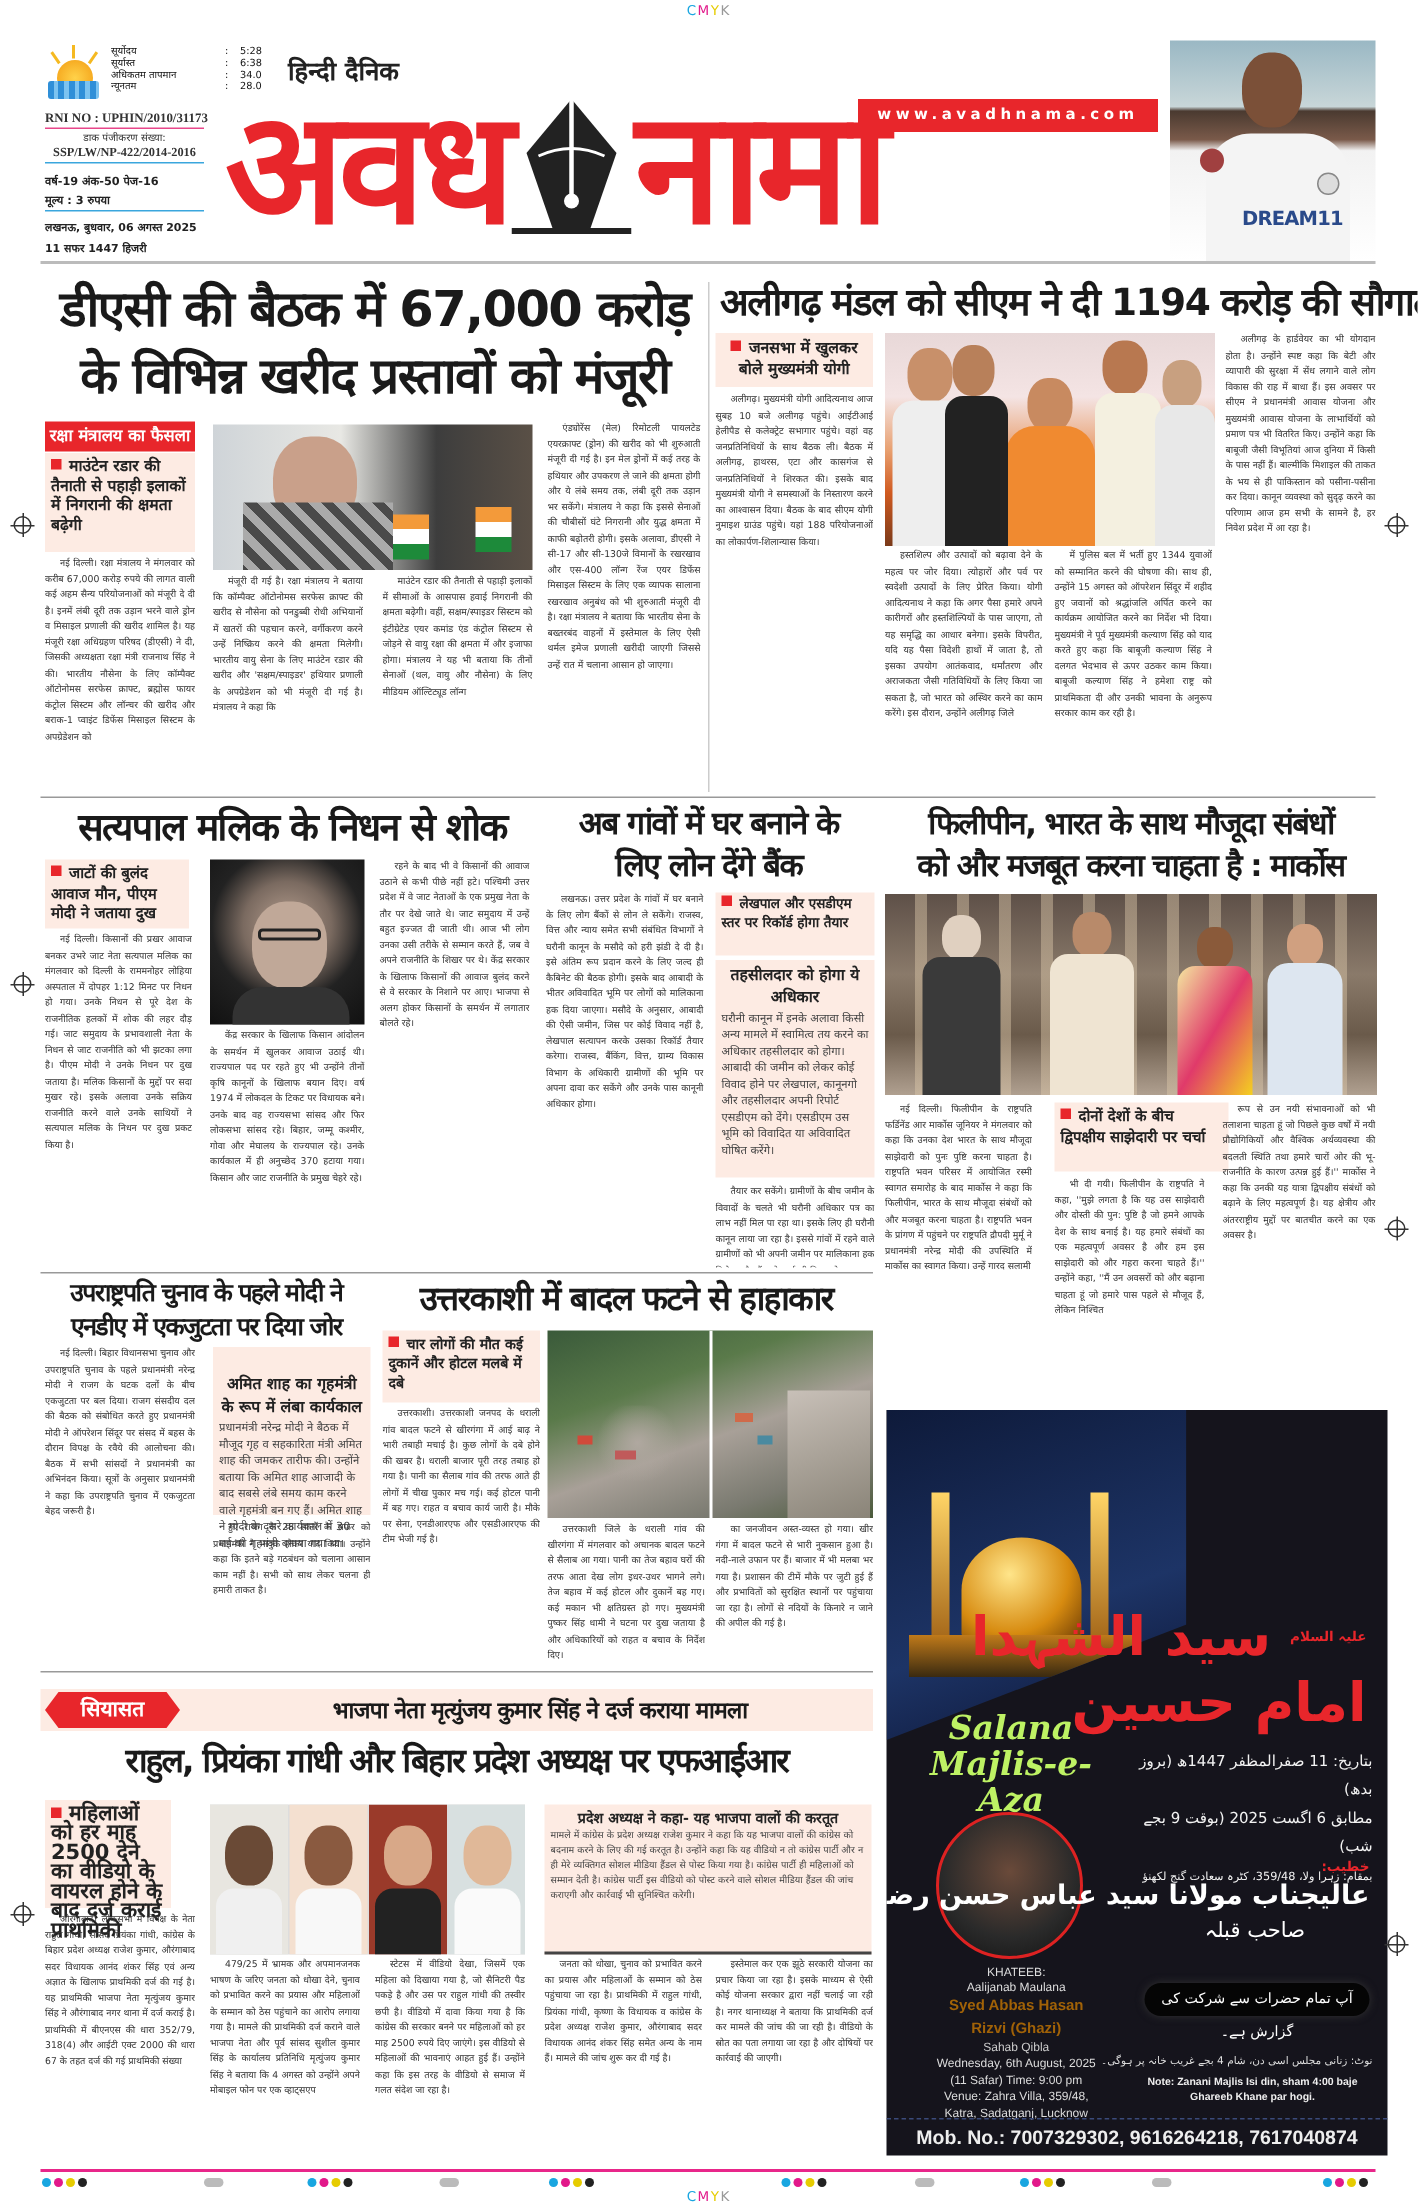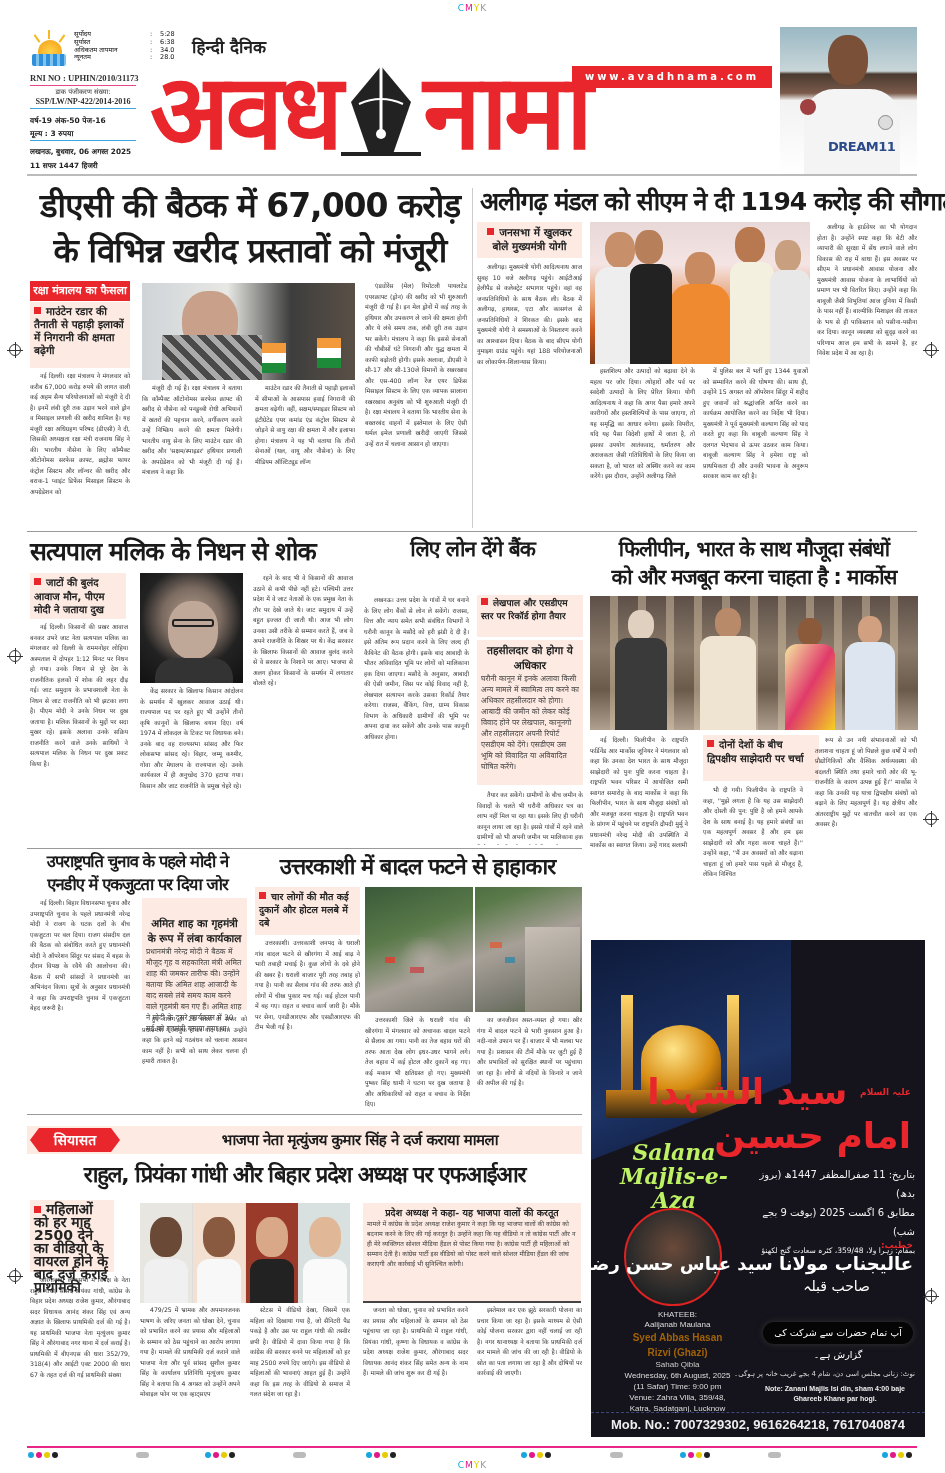--- a/index.html
+++ b/index.html
@@ -201,39 +201,40 @@
 <div class="abs col" style="left:703px;top:366px;width:105px;height:161px">
     <p>में पुलिस बल में भर्ती हुए 1344 युवाओं को सम्मानित करने की घोषणा की। साथ ही, उन्होंने 15 अगस्त को ऑपरेशन सिंदूर में शहीद हुए जवानों को श्रद्धांजलि अर्पित करने का कार्यक्रम आयोजित करने का निर्देश भी दिया। मुख्यमंत्री ने पूर्व मुख्यमंत्री कल्याण सिंह को याद करते हुए कहा कि बाबूजी कल्याण सिंह ने दलगत भेदभाव से ऊपर उठकर काम किया। बाबूजी कल्याण सिंह ने हमेशा राष्ट्र को प्राथमिकता दी और उनकी भावना के अनुरूप सरकार काम कर रही है।</p>
   </div>
 <div class="abs col" style="left:817px;top:222px;width:100px;height:305px">
     <p>अलीगढ़ के हार्डवेयर का भी योगदान होता है। उन्होंने स्पष्ट कहा कि बेटी और व्यापारी की सुरक्षा में सेंध लगाने वाले लोग विकास की राह में बाधा हैं। इस अवसर पर सीएम ने प्रधानमंत्री आवास योजना और मुख्यमंत्री आवास योजना के लाभार्थियों को प्रमाण पत्र भी वितरित किए। उन्होंने कहा कि बाबूजी जैसी विभूतियां आज दुनिया में किसी के पास नहीं हैं। बाल्मीकि मिशाइल की ताकत के भय से ही पाकिस्तान को पसीना-पसीना कर दिया। कानून व्यवस्था को सुदृढ़ करने का परिणाम आज हम सभी के सामने है, हर निवेश प्रदेश में आ रहा है।</p>
   </div>
 <div class="reg" style="left:925px;top:344px"></div>
 
 <div class="abs rule-h" style="left:27px;top:531px;width:890px"></div>
 
-<div class="abs hl" style="left:30px;top:535px;width:330px;text-align:left;font-size:25px;line-height:34px">सत्यपाल मलिक के निधन से शोक</div>
+<div class="abs hl" style="left:30px;top:535px;width:330px;text-align:center;font-size:25px;line-height:34px">सत्यपाल मलिक के निधन से शोक</div>
 <div class="abs kicker" style="left:30px;top:573px;width:96px;height:46px;font-size:10px;line-height:13.5px;padding:3px 4px"><span class="sq"></span><span>जाटों की बुलंद आवाज मौन, पीएम मोदी ने जताया दुख</span></div>
 <div class="abs col" style="left:30px;top:622px;width:98px;height:220px">
     <p>नई दिल्ली। किसानों की प्रखर आवाज बनकर उभरे जाट नेता सत्यपाल मलिक का मंगलवार को दिल्ली के राममनोहर लोहिया अस्पताल में दोपहर 1:12 मिनट पर निधन हो गया। उनके निधन से पूरे देश के राजनीतिक हलकों में शोक की लहर दौड़ गई। जाट समुदाय के प्रभावशाली नेता के निधन से जाट राजनीति को भी झटका लगा है। पीएम मोदी ने उनके निधन पर दुख जताया है। मलिक किसानों के मुद्दों पर सदा मुखर रहे। इसके अलावा उनके सक्रिय राजनीति करने वाले उनके साथियों ने सत्यपाल मलिक के निधन पर दुख प्रकट किया है।</p>
   </div>
 <div class="abs photo" style="left:140px;top:573px;width:103px;height:110px;background:radial-gradient(circle at 50% 40%,#b8a090 0%,#7a6a60 35%,#222 60%,#111 100%)">
   <div style="position:absolute;left:28px;top:28px;width:50px;height:58px;border-radius:45%;background:#c0a898"></div>
   <div style="position:absolute;left:32px;top:46px;width:42px;height:8px;border:2px solid #222;border-radius:3px"></div>
   <div style="position:absolute;left:15px;top:85px;width:78px;height:30px;background:#333;border-radius:20px 20px 0 0"></div>
 </div>
 <div class="abs col" style="left:140px;top:686px;width:103px;height:156px">
     <p>केंद्र सरकार के खिलाफ किसान आंदोलन के समर्थन में खुलकर आवाज उठाई थी। राज्यपाल पद पर रहते हुए भी उन्होंने तीनों कृषि कानूनों के खिलाफ बयान दिए। वर्ष 1974 में लोकदल के टिकट पर विधायक बने। उनके बाद वह राज्यसभा सांसद और फिर लोकसभा सांसद रहे। बिहार, जम्मू कश्मीर, गोवा और मेघालय के राज्यपाल रहे। उनके कार्यकाल में ही अनुच्छेद 370 हटाया गया। किसान और जाट राजनीति के प्रमुख चेहरे रहे।</p>
   </div>
 <div class="abs col" style="left:253px;top:573px;width:100px;height:269px">
     <p>रहने के बाद भी वे किसानों की आवाज उठाने से कभी पीछे नहीं हटे। पश्चिमी उत्तर प्रदेश में वे जाट नेताओं के एक प्रमुख नेता के तौर पर देखे जाते थे। जाट समुदाय में उन्हें बहुत इज्जत दी जाती थी। आज भी लोग उनका उसी तरीके से सम्मान करते हैं, जब वे अपने राजनीति के शिखर पर थे। केंद्र सरकार के खिलाफ किसानों की आवाज बुलंद करने से वे सरकार के निशाने पर आए। भाजपा से अलग होकर किसानों के समर्थन में लगातार बोलते रहे।</p>
   </div>
 <div class="reg" style="left:9px;top:650px"></div>
 
 <div class="abs hl" style="left:360px;top:535px;width:225px;text-align:center;font-size:21px;line-height:28px">
+  <div>अब गांवों में घर बनाने के</div>
   <div>लिए लोन देंगे बैंक</div>
 </div>
 <div class="abs col" style="left:364px;top:595px;width:105px;height:250px">
     <p>लखनऊ। उत्तर प्रदेश के गांवों में घर बनाने के लिए लोग बैंकों से लोन ले सकेंगे। राजस्व, वित्त और न्याय समेत सभी संबंधित विभागों ने घरौनी कानून के मसौदे को हरी झंडी दे दी है। इसे अंतिम रूप प्रदान करने के लिए जल्द ही कैबिनेट की बैठक होगी। इसके बाद आबादी के भीतर अविवादित भूमि पर लोगों को मालिकाना हक दिया जाएगा। मसौदे के अनुसार, आबादी की ऐसी जमीन, जिस पर कोई विवाद नहीं है, लेखपाल सत्यापन करके उसका रिकॉर्ड तैयार करेगा। राजस्व, बैंकिंग, वित्त, ग्राम्य विकास विभाग के अधिकारी ग्रामीणों की भूमि पर अपना दावा कर सकेंगे और उनके पास कानूनी अधिकार होगा।</p>
   </div>
 <div class="abs kicker" style="left:477px;top:595px;width:106px;height:42px;font-size:9px;line-height:12.5px;padding:2px 4px"><span class="sq"></span><span>लेखपाल और एसडीएम स्तर पर रिकॉर्ड होगा तैयार</span></div>
 <div class="abs sidebox" style="left:477px;top:640px;width:106px;height:145px;padding-top:3px">
   <div class="t">तहसीलदार को होगा ये अधिकार</div>
   <div class="b">घरौनी कानून में इनके अलावा किसी अन्य मामले में स्वामित्व तय करने का अधिकार तहसीलदार को होगा। आबादी की जमीन को लेकर कोई विवाद होने पर लेखपाल, कानूनगो और तहसीलदार अपनी रिपोर्ट एसडीएम को देंगे। एसडीएम उस भूमि को विवादित या अविवादित घोषित करेंगे।</div>
 </div>

